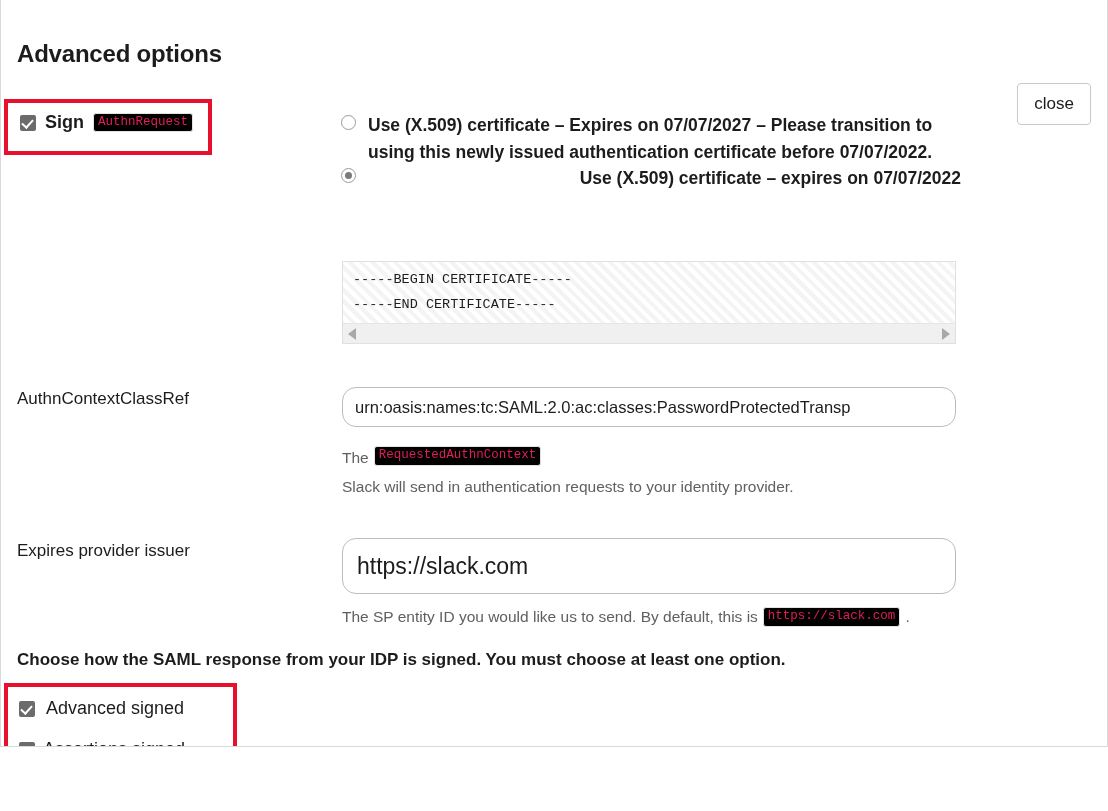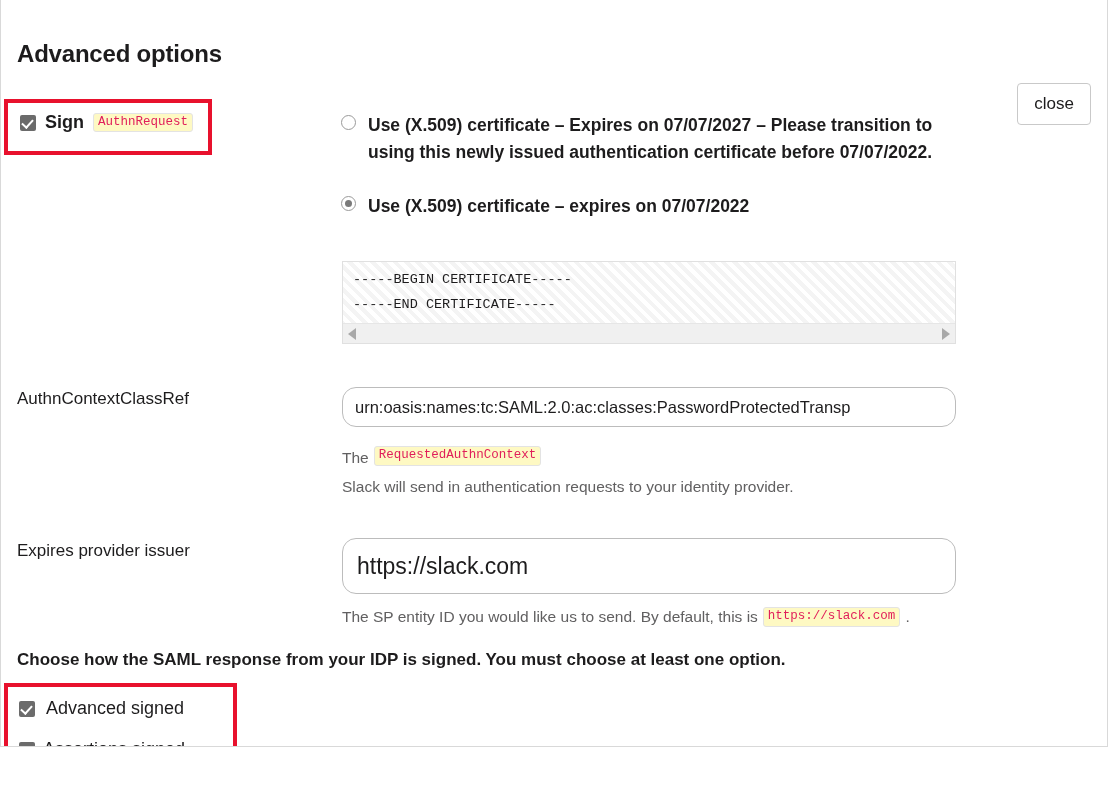--- a/index.html
+++ b/index.html
@@ -103,21 +103,21 @@
     height: 7px;
     border-radius: 50%;
     background: #7a7a7a;
   }
 
   
   .code {
     font-family: "Liberation Mono", "DejaVu Sans Mono", monospace;
     font-size: 12.5px;
     color: #e01e5a;
-    background: #fef9c3;
+    background: #000000;
     border: 1px solid #e3e3e3;
     border-radius: 3px;
     padding: 2px 4px 3px 4px;
     white-space: nowrap;
     line-height: 1;
   }
 
   
   .sign-row {
     position: absolute;
@@ -138,21 +138,21 @@
     position: absolute;
     border: 4px solid #e8112d;
     pointer-events: none;
   }
   #hl-sign { left: 3px; top: 99px; width: 208px; height: 56px; }
   #hl-signed { left: 3px; top: 683px; width: 233px; height: 105px; }
 
   
   .radio-group { position: absolute; left: 340px; top: 112px; width: 620px; }
   .radio-item { display: flex; align-items: flex-start; gap: 12px; }
-  .radio-item + .radio-item { margin-top: 28px; }
+  .radio-item + .radio-item { margin-top: 0; justify-content: space-between; }
   .radio-wrap { padding-top: 3px; }
   .radio-text {
     font-size: 17.5px;
     font-weight: bold;
     line-height: 1.52;
     color: #1d1c1d;
   }
 
   
   .helper {

